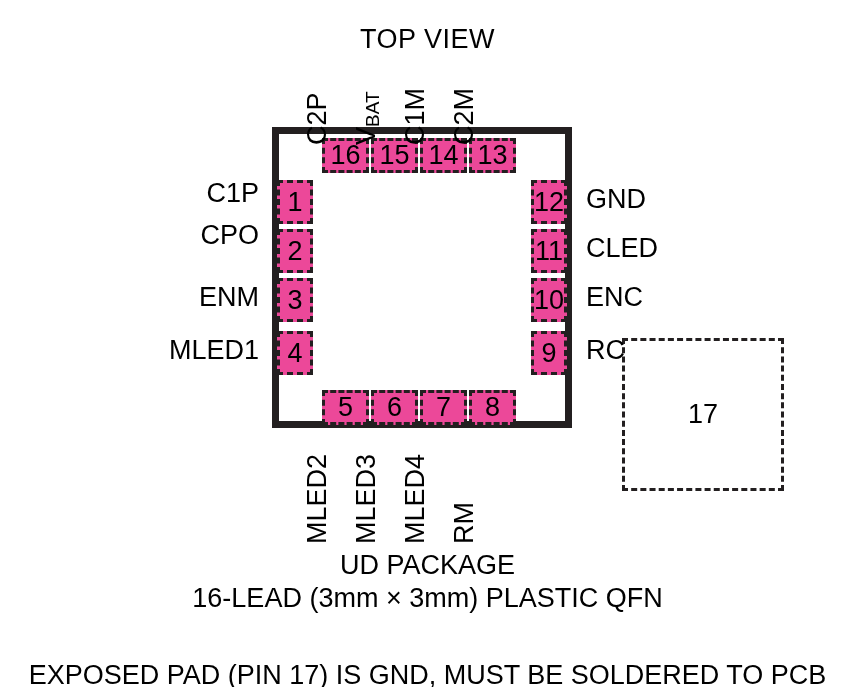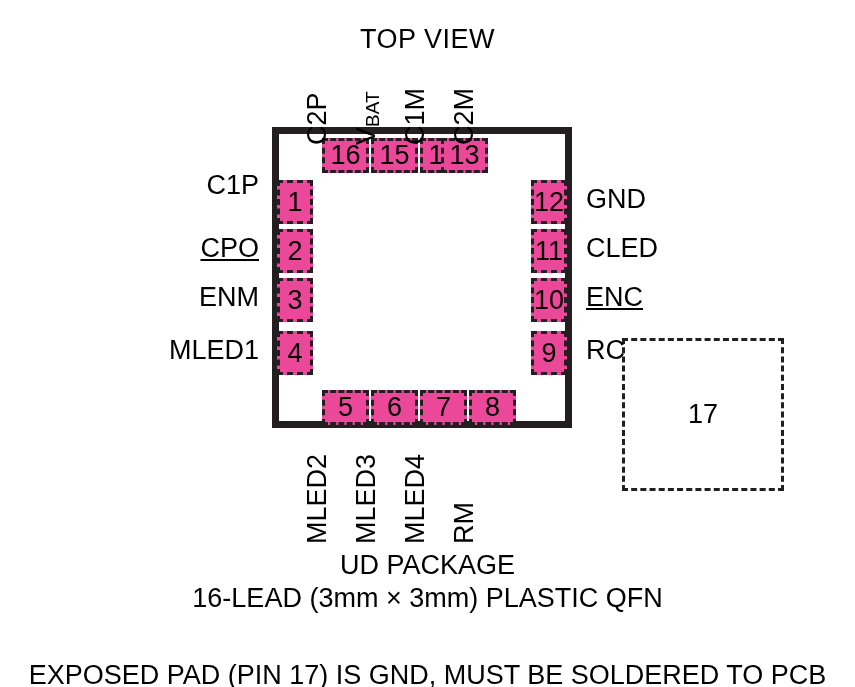--- a/index.html
+++ b/index.html
@@ -76,21 +76,21 @@
     justify-content: center;
     font-size: 27px;
     line-height: 1;
   }
 
   
   .pad-top { top: 138px; width: 47px; height: 35px; }
   .pad-top.p16 { left: 322px; }
   .pad-top.p15 { left: 371px; }
   .pad-top.p14 { left: 420px; }
-  .pad-top.p13 { left: 441px; text-align: right; }
+  .pad-top.p13 { left: 469px; text-align: right; }
 
   
   .pad-bottom { top: 390px; width: 47px; height: 35px; }
   .pad-bottom.p5 { left: 322px; }
   .pad-bottom.p6 { left: 371px; }
   .pad-bottom.p7 { left: 420px; }
   .pad-bottom.p8 { left: 469px; }
 
   
   .pad-left { left: 277px; width: 36px; height: 44px; }
@@ -112,33 +112,33 @@
     font-size: 27px;
     line-height: 1;
     white-space: nowrap;
   }
 
   
   .sig-left {
     right: 596px;   
     text-align: right;
   }
-  .sig-left.r1 { top: 172px; text-align: center; }
-  .sig-left.r2 { top: 235px; text-decoration: underline; }
+  .sig-left.r1 { top: 180px; text-align: center; }
+  .sig-left.r2 { top: 222px; }
   .sig-left.r3 { top: 284px; }
   .sig-left.r4 { top: 337px; }
 
   
   .sig-right {
     left: 586px;
     text-align: left;
   }
   .sig-right.r12 { top: 186px; }
   .sig-right.r11 { top: 235px; }
-  .sig-right.r10 { top: 284px; text-decoration: underline; }
+  .sig-right.r10 { top: 284px; }
   .sig-right.r9  { top: 337px; }
 
   
   .sig-rot {
     position: absolute;
     font-size: 27px;
     line-height: 1;
     white-space: nowrap;
     transform-origin: left bottom;
     transform: rotate(-90deg);

